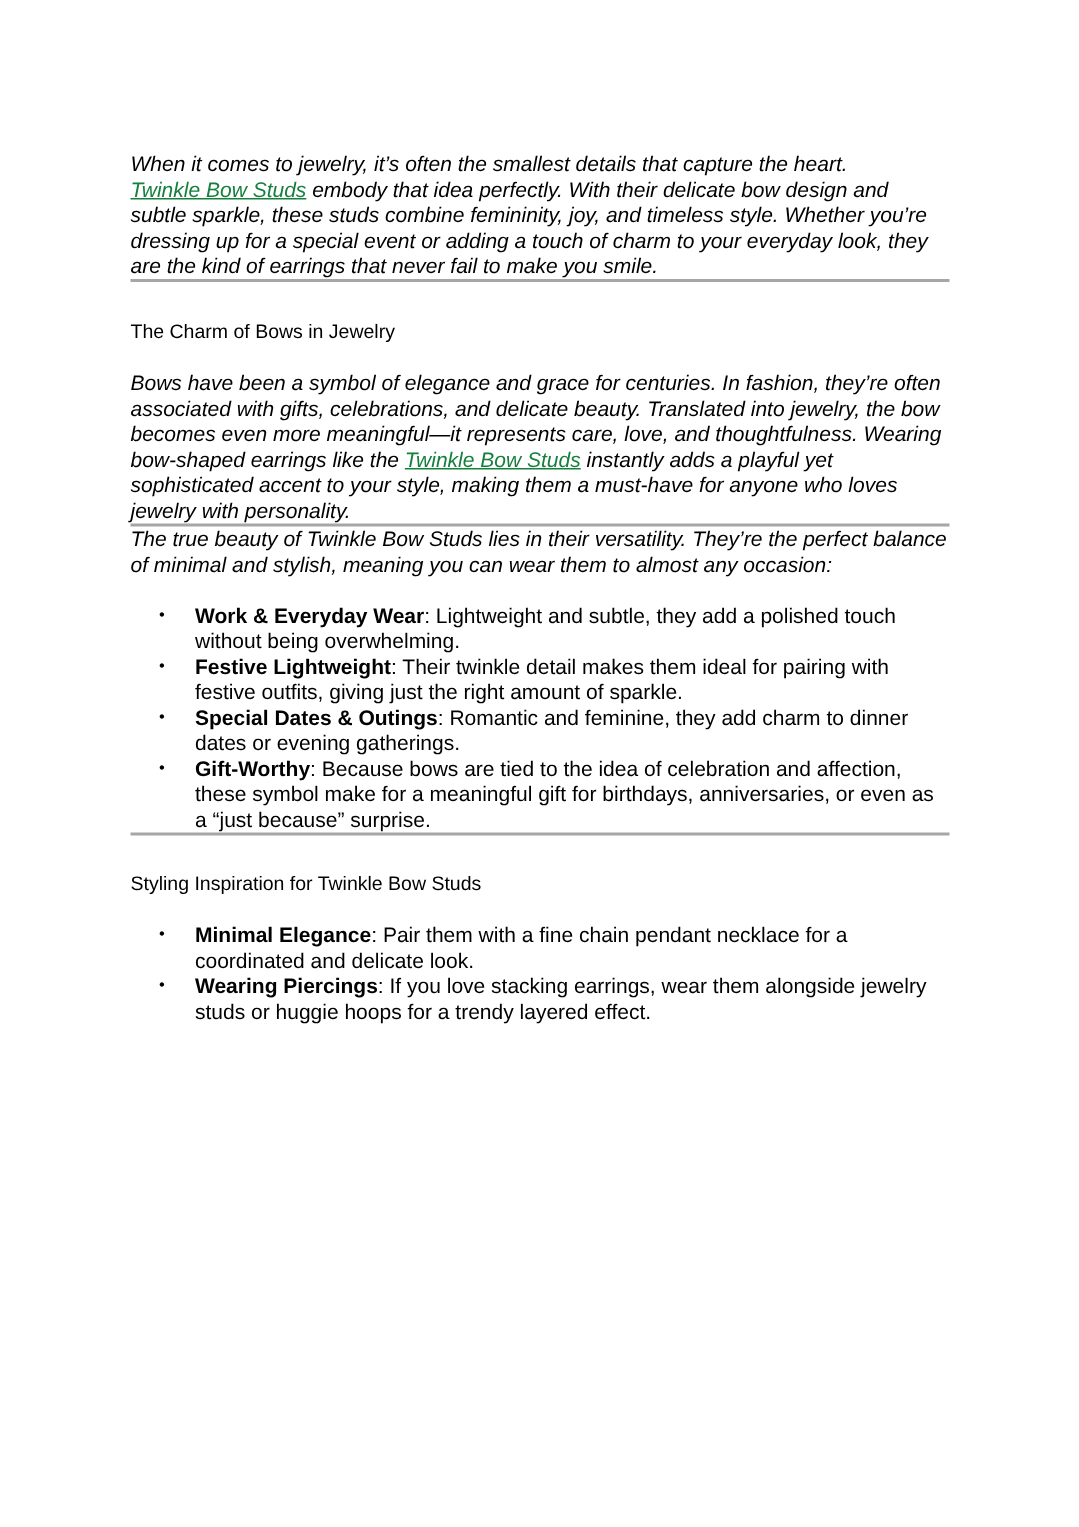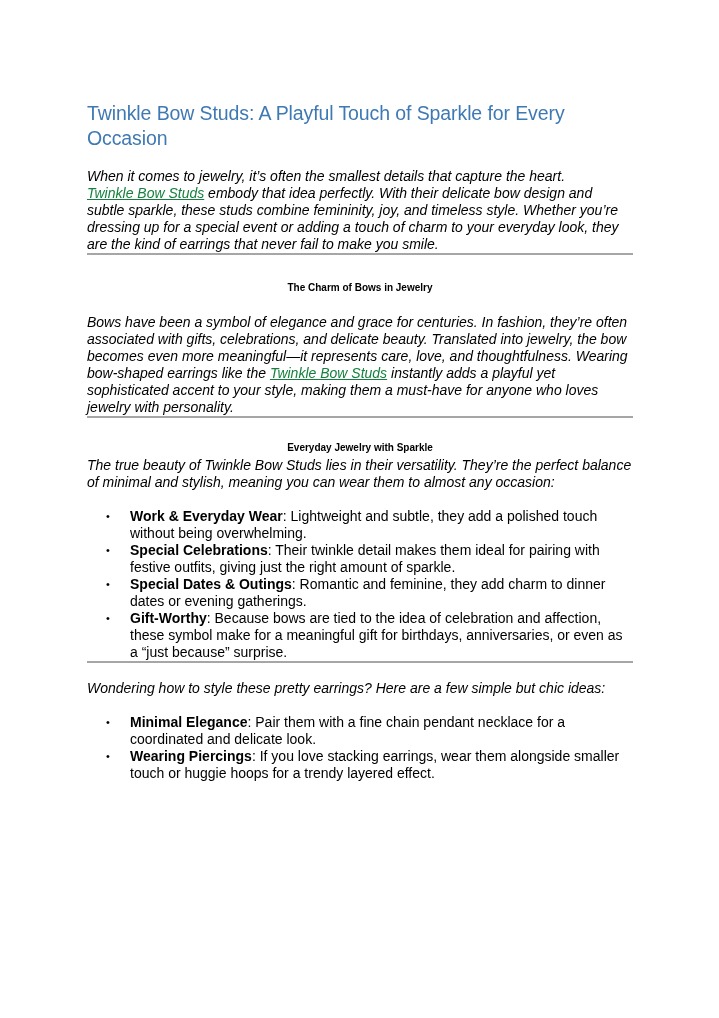--- a/index.html
+++ b/index.html
@@ -41,25 +41,24 @@
       margin-top: 20px;
     }
     hr.rule {
       border: none;
       height: 2px;
       background: #a6a6a6;
       margin: 0;
       width: 546px;
     }
     h2 {
-      font-size: 10px;
-      font-weight: bold;
+      font-size: 13px;
+      font-weight: normal;
       margin: 0;
       line-height: 18px;
-      text-align: center;
     }
     ul {
       margin: 0;
       padding: 0;
       list-style: none;
     }
     ul li {
       position: relative;
       padding-left: 43px;
       font-size: 14px;
@@ -81,64 +80,62 @@
     .sec-3-rule { margin-top: 24px; }
     .sec-3-h { margin-top: 23px; }
     .sec-3-p { margin-top: 17px; }
     .sec-3-list { margin-top: 17px; }
   </style>
 </head>
 <body>
 
 <div class="page">
 
-  <h1 class="doc-title">Twinkle Bow Studs: A Playful Touch of Sparkle for Every Occasion</h1>
 
   <p>
     <span>When it comes to jewelry, it’s often the smallest details that capture the heart.</span><br>
     <a href="#">Twinkle Bow Studs</a><span> embody that idea perfectly. With their delicate bow design and subtle sparkle, these studs combine femininity, joy, and timeless style. Whether you’re dressing up for a special event or adding a touch of charm to your everyday look, they are the kind of earrings that never fail to make you smile.</span>
   </p>
 
   <hr class="rule sec-1-rule">
 
   <h2 class="sec-1-h">The Charm of Bows in Jewelry</h2>
   <p class="sec-1-p">
     <span>Bows have been a symbol of elegance and grace for centuries. In fashion, they’re often associated with gifts, celebrations, and delicate beauty. Translated into jewelry, the bow becomes even more meaningful—it represents care, love, and thoughtfulness. Wearing bow-shaped earrings like the </span><a href="#">Twinkle Bow Studs</a><span> instantly adds a playful yet sophisticated accent to your style, making them a must-have for anyone who loves jewelry with personality.</span>
   </p>
 
   <hr class="rule sec-2-rule">
 
-  <h2 class="sec-2-h">Everyday Jewelry with Sparkle</h2>
   <p class="sec-2-p">The true beauty of Twinkle Bow Studs lies in their versatility. They’re the perfect balance of minimal and stylish, meaning you can wear them to almost any occasion:</p>
   <ul class="sec-2-list">
     <li>
       <span class="bullet">•</span>
       <b>Work &amp; Everyday Wear</b><span>: Lightweight and subtle, they add a polished touch without being overwhelming.</span>
     </li>
     <li>
       <span class="bullet">•</span>
-      <b>Special Celebrations</b><span>: Their twinkle detail makes them ideal for pairing with festive outfits, giving just the right amount of sparkle.</span>
+      <b>Festive Lightweight</b><span>: Their twinkle detail makes them ideal for pairing with festive outfits, giving just the right amount of sparkle.</span>
     </li>
     <li>
       <span class="bullet">•</span>
       <b>Special Dates &amp; Outings</b><span>: Romantic and feminine, they add charm to dinner dates or evening gatherings.</span>
     </li>
     <li>
       <span class="bullet">•</span>
       <b>Gift-Worthy</b><span>: Because bows are tied to the idea of celebration and affection, these symbol make for a meaningful gift for birthdays, anniversaries, or even as a “just because” surprise.</span>
     </li>
   </ul>
 
   <hr class="rule sec-3-rule">
 
-  <p class="sec-3-p">Wondering how to style these pretty earrings? Here are a few simple but chic ideas:</p>
+  <h2 class="sec-3-h">Styling Inspiration for Twinkle Bow Studs</h2>
   <ul class="sec-3-list">
     <li>
       <span class="bullet">•</span>
       <b>Minimal Elegance</b><span>: Pair them with a fine chain pendant necklace for a coordinated and delicate look.</span>
     </li>
     <li>
       <span class="bullet">•</span>
-      <b>Wearing Piercings</b><span>: If you love stacking earrings, wear them alongside smaller touch or huggie hoops for a trendy layered effect.</span>
+      <b>Wearing Piercings</b><span>: If you love stacking earrings, wear them alongside jewelry studs or huggie hoops for a trendy layered effect.</span>
     </li>
   </ul>
 
 </div>
 
 </body></html>

